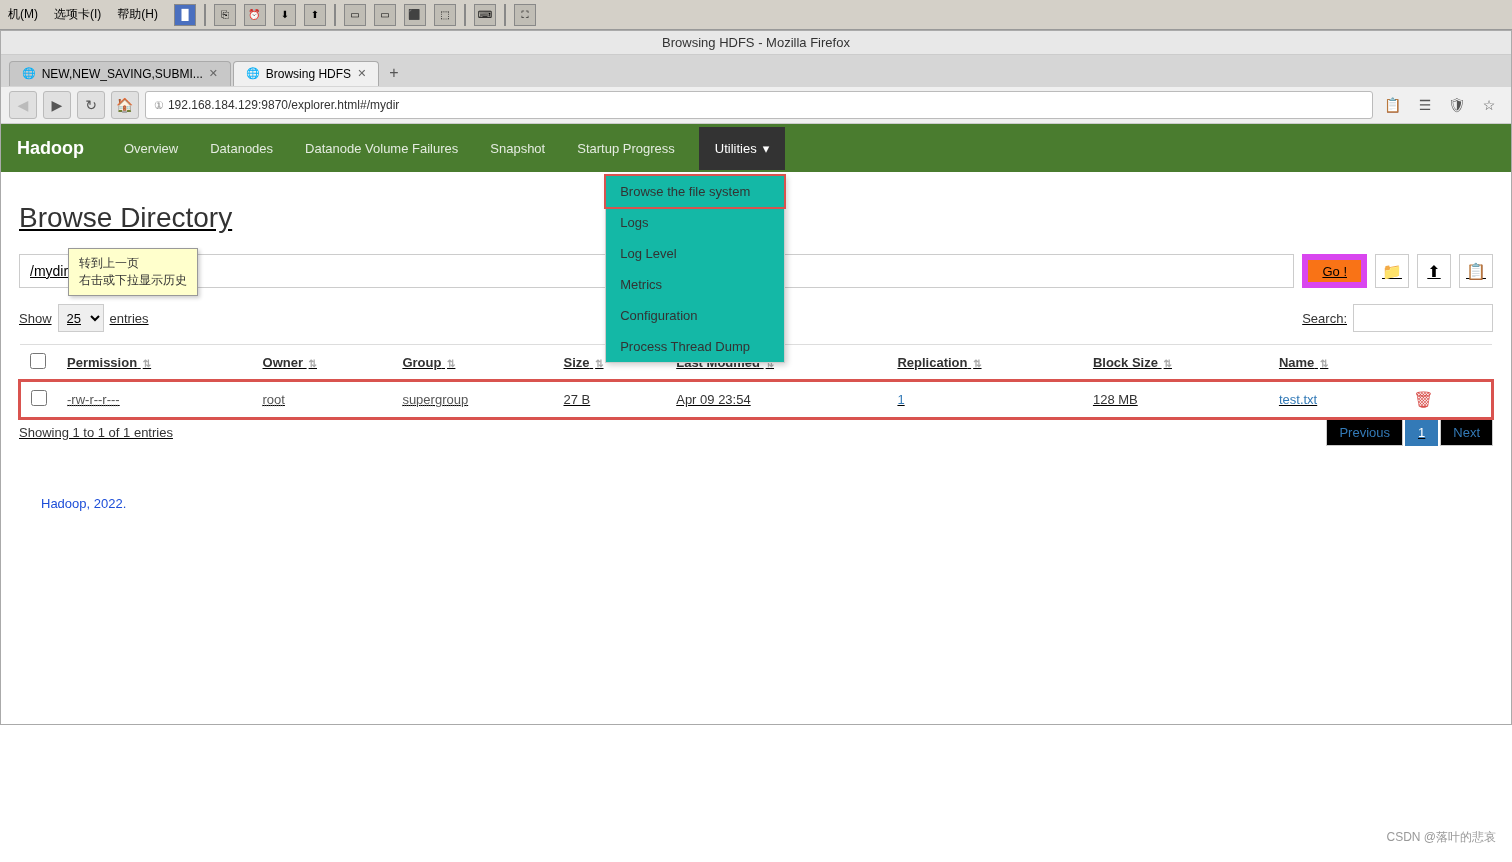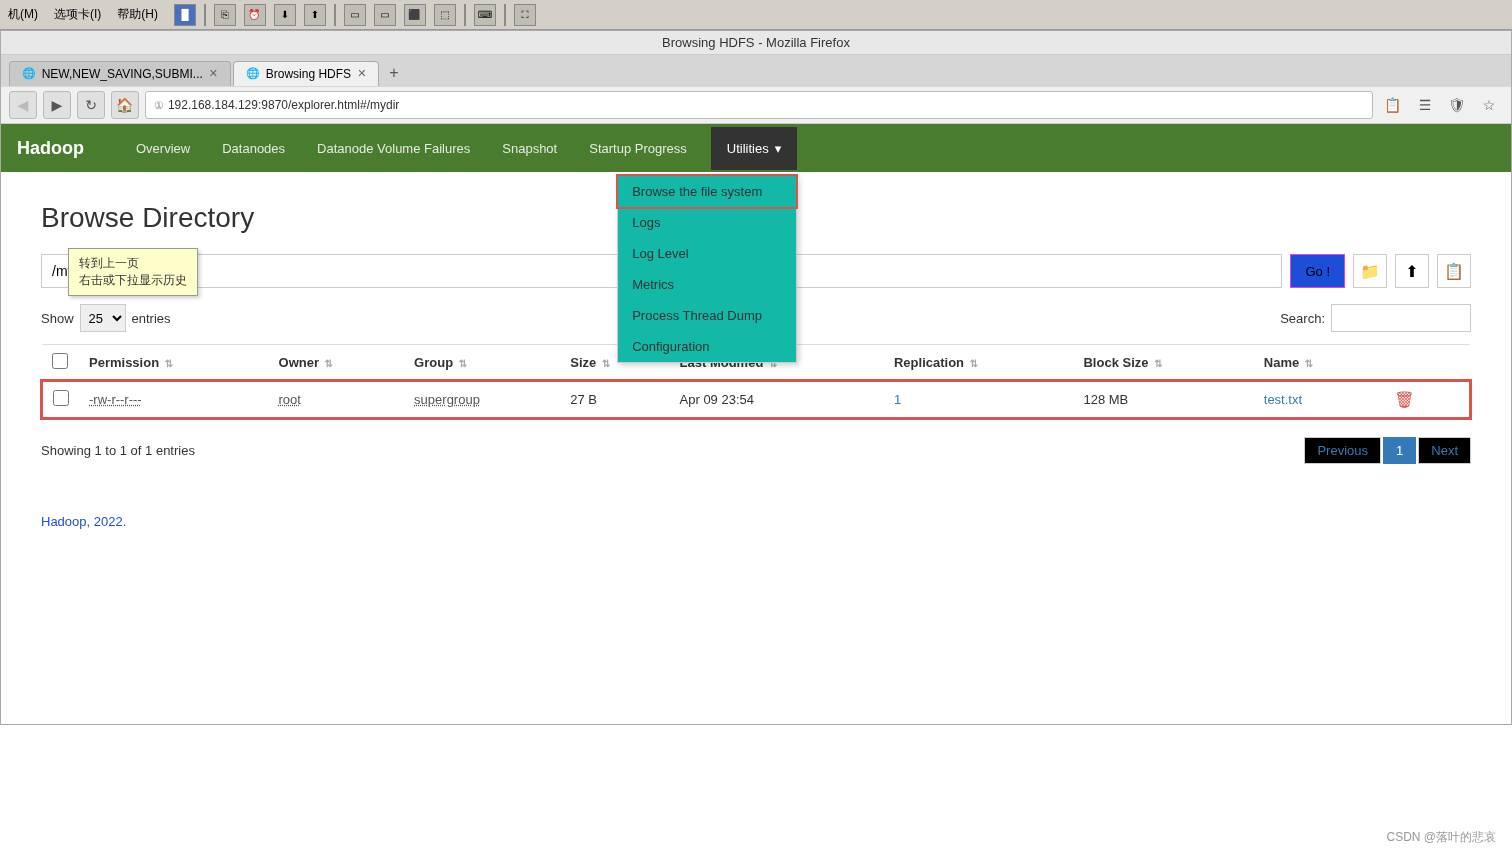--- a/index.html
+++ b/index.html
@@ -117,21 +117,21 @@
       background: #4a7c2f;
       display: flex;
       align-items: center;
       padding: 0 16px;
       height: 48px;
     }
     .app-brand {
       color: #fff;
       font-size: 18px;
       font-weight: bold;
-      margin-right: 36px;
+      margin-right: 24px;
     }
     .nav-links { display: flex; gap: 0; align-items: center; }
     .nav-link {
       color: rgba(255,255,255,0.85);
       padding: 14px 16px;
       cursor: pointer;
       font-size: 13px;
       text-decoration: none;
     }
     .nav-dropdown {
@@ -162,42 +162,42 @@
       padding: 8px 14px;
       cursor: pointer;
       color: #333;
       font-size: 13px;
     }
     .dropdown-item.highlighted {
       outline: 2px solid #d9534f;
     }
 
     
-    .content-area { padding: 30px 40px; }
+    .content-area { padding: 30px 18px; text-decoration: underline; }
     .page-title { font-size: 28px; font-weight: 300; color: #333; margin-bottom: 20px; }
 
     
     .path-bar {
       display: flex;
       align-items: center;
       gap: 8px;
       margin-bottom: 16px;
     }
     .path-input {
       flex: 1;
       height: 34px;
       border: 1px solid #ccc;
       padding: 0 10px;
       font-size: 14px;
     }
     .path-btn {
       height: 34px;
       padding: 0 14px;
-      border: 1px solid #d946ef;
-      background: #1d4ed8;
+      border: 6px solid #d946ef;
+      background: #f97316;
       cursor: pointer;
       font-size: 13px;
     }
     .path-btn-icon {
       width: 34px; height: 34px;
       border: 1px solid #ccc;
       background: #fff;
       cursor: pointer;
       display: flex; align-items: center; justify-content: center;
       font-size: 16px;
@@ -264,21 +264,21 @@
       background: none;
       border: none;
       padding: 0 4px;
     }
 
     
     .pagination-area {
       display: flex;
       align-items: center;
       justify-content: space-between;
-      margin-top: 18px;
+      margin-top: 0;
       gap: 36px;
     }
     .showing-text { font-size: 13px; color: #333; }
     .pagination { display: flex; gap: 2px; align-items: center; }
     .page-btn {
       padding: 5px 12px;
       border: 1px solid #ccc;
       background: #000000;
       cursor: pointer;
       font-size: 13px;
@@ -388,22 +388,22 @@
         <div class="nav-dropdown-btn">
           <span>Utilities</span>
           <span>▾</span>
         </div>
 
         <div class="dropdown-menu">
           <div class="dropdown-item highlighted">Browse the file system</div>
           <div class="dropdown-item">Logs</div>
           <div class="dropdown-item">Log Level</div>
           <div class="dropdown-item">Metrics</div>
+          <div class="dropdown-item">Configuration</div>
           <div class="dropdown-item">Process Thread Dump</div>
-          <div class="dropdown-item">Configuration</div>
         </div>
       </div>
     </div>
 
     <div class="content-area">
       <h1 class="page-title">Browse Directory</h1>
 
       <div class="path-bar">
         <input class="path-input" type="text" value="/mydir" style="">
         <button class="path-btn">Go !</button>

